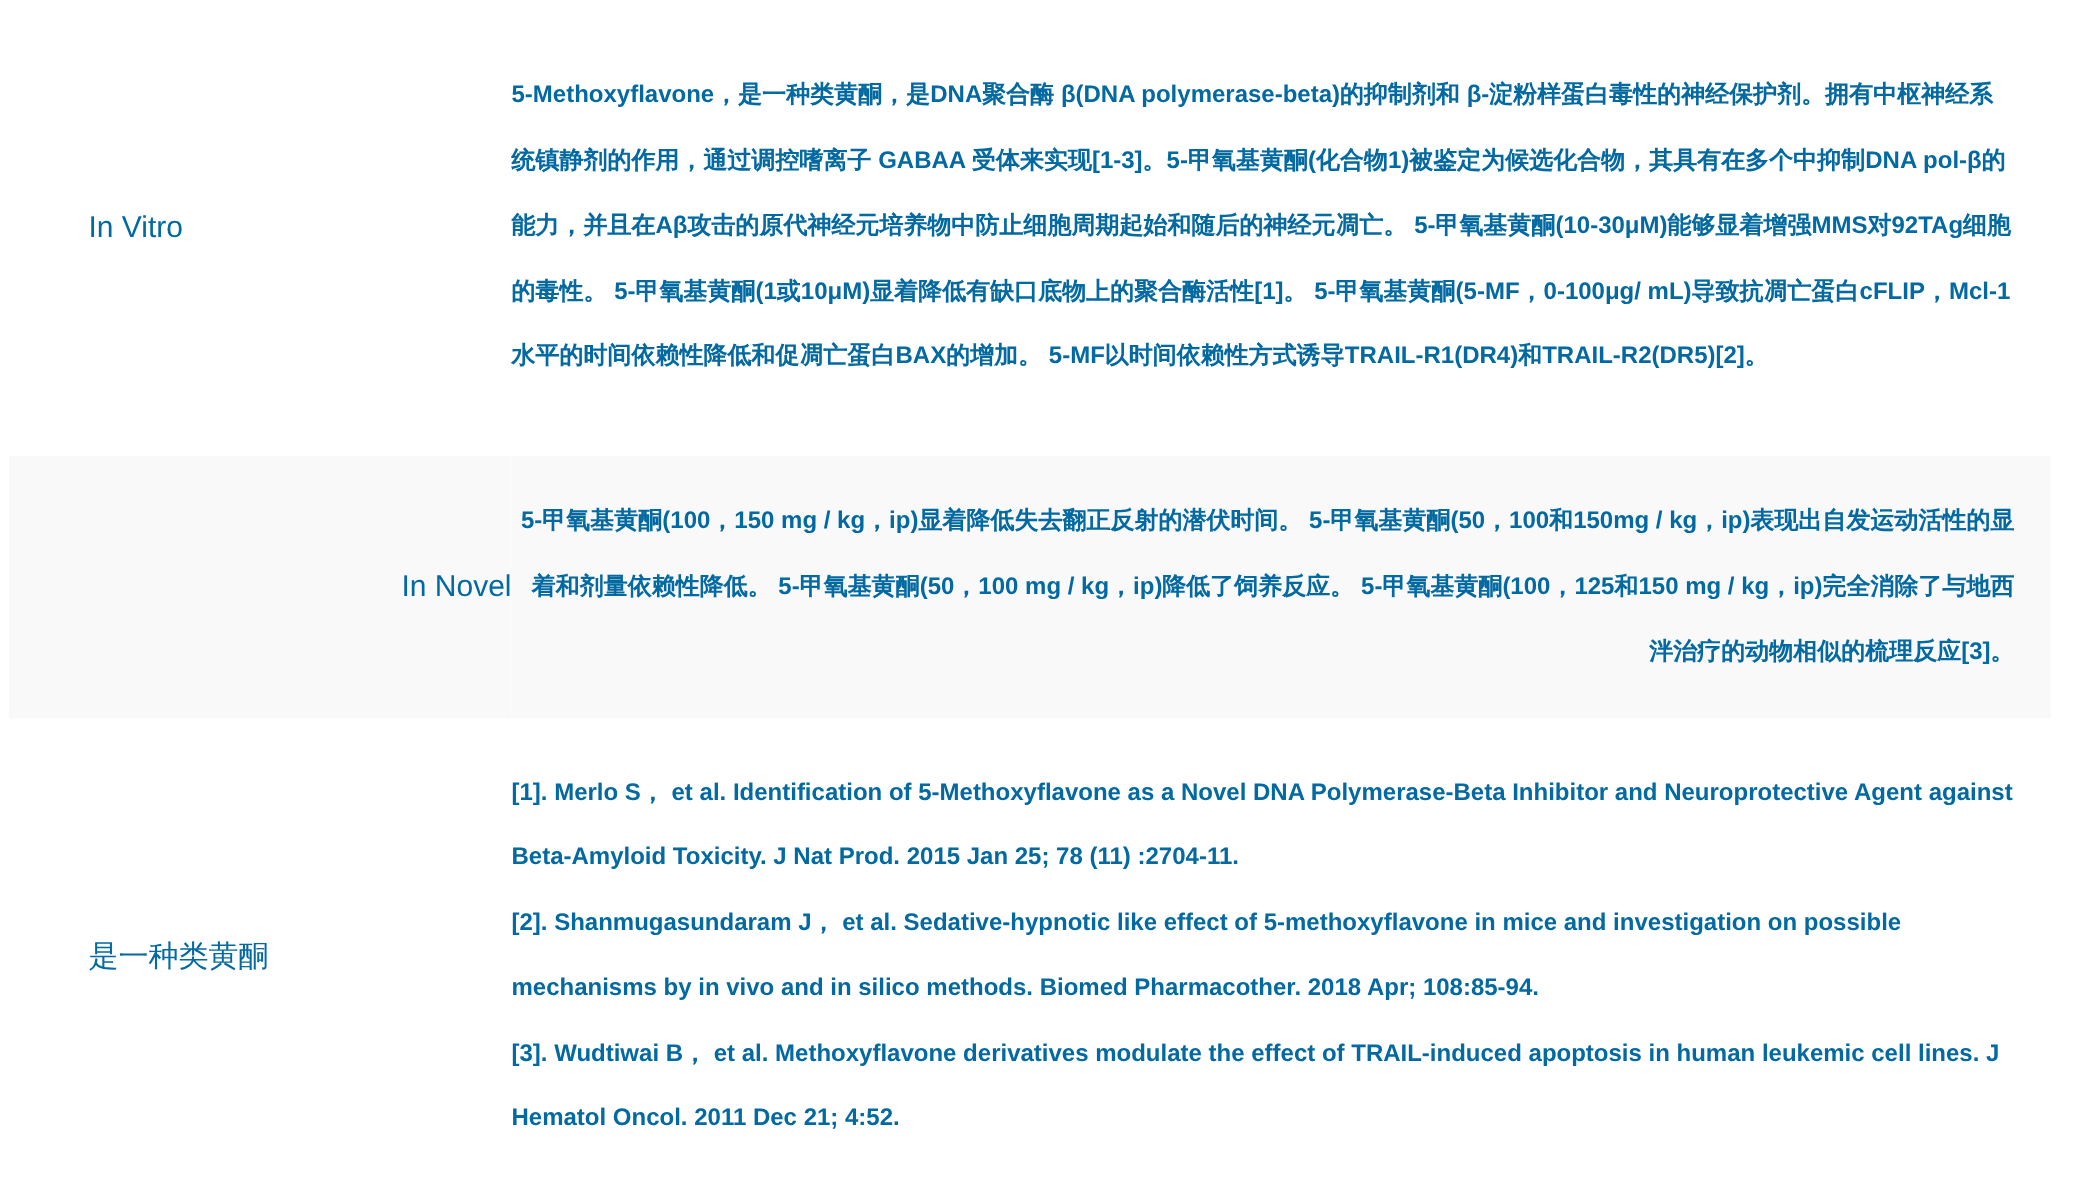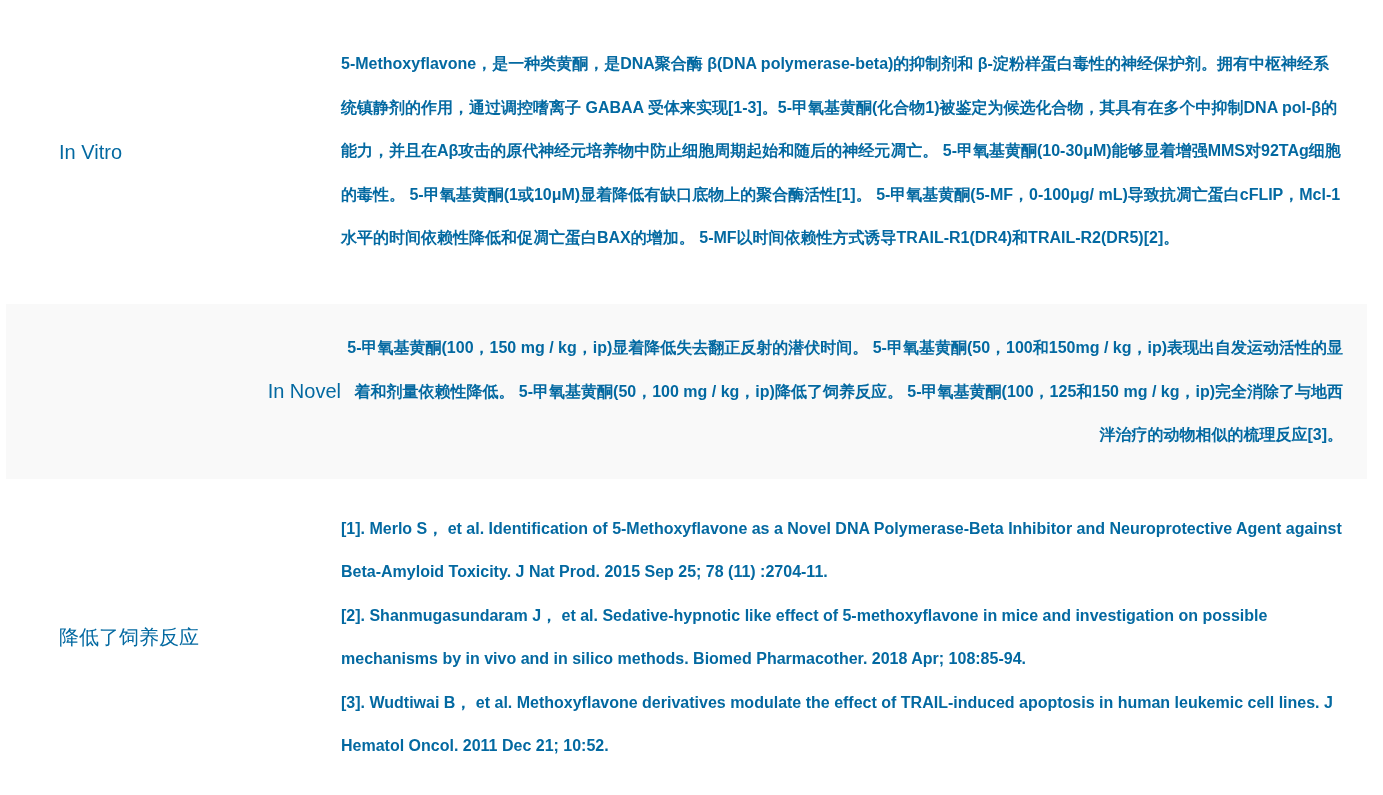--- a/index.html
+++ b/index.html
@@ -54,21 +54,21 @@
   <tbody>
     <tr class="row-vitro">
       <td class="label-cell">In Vitro</td>
       <td class="content-cell">5-Methoxyflavone，是一种类黄酮，是DNA聚合酶 β(DNA polymerase-beta)的抑制剂和 β-淀粉样蛋白毒性的神经保护剂。拥有中枢神经系统镇静剂的作用，通过调控嗜离子 GABAA 受体来实现[1-3]。5-甲氧基黄酮(化合物1)被鉴定为候选化合物，其具有在多个中抑制DNA pol-β的能力，并且在Aβ攻击的原代神经元培养物中防止细胞周期起始和随后的神经元凋亡。 5-甲氧基黄酮(10-30μM)能够显着增强MMS对92TAg细胞的毒性。 5-甲氧基黄酮(1或10μM)显着降低有缺口底物上的聚合酶活性[1]。 5-甲氧基黄酮(5-MF，0-100μg/ mL)导致抗凋亡蛋白cFLIP，Mcl-1水平的时间依赖性降低和促凋亡蛋白BAX的增加。 5-MF以时间依赖性方式诱导TRAIL-R1(DR4)和TRAIL-R2(DR5)[2]。</td>
     </tr>
     <tr class="row-vivo shaded">
       <td class="label-cell">In Novel</td>
       <td class="content-cell">5-甲氧基黄酮(100，150 mg / kg，ip)显着降低失去翻正反射的潜伏时间。 5-甲氧基黄酮(50，100和150mg / kg，ip)表现出自发运动活性的显着和剂量依赖性降低。 5-甲氧基黄酮(50，100 mg / kg，ip)降低了饲养反应。 5-甲氧基黄酮(100，125和150 mg / kg，ip)完全消除了与地西泮治疗的动物相似的梳理反应[3]。</td>
     </tr>
     <tr class="row-refs">
-      <td class="label-cell">降低了饲养反应</td>
+      <td class="label-cell">是一种类黄酮</td>
       <td class="content-cell">
-        <span class="ref-item">[1]. Merlo S， et al. Identification of 5-Methoxyflavone as a Novel DNA Polymerase-Beta Inhibitor and Neuroprotective Agent against Beta-Amyloid Toxicity. J Nat Prod. 2015 Sep 25; 78 (11) :2704-11.</span>
+        <span class="ref-item">[1]. Merlo S， et al. Identification of 5-Methoxyflavone as a Novel DNA Polymerase-Beta Inhibitor and Neuroprotective Agent against Beta-Amyloid Toxicity. J Nat Prod. 2015 Jan 25; 78 (11) :2704-11.</span>
         <span class="ref-item">[2]. Shanmugasundaram J， et al. Sedative-hypnotic like effect of 5-methoxyflavone in mice and investigation on possible mechanisms by in vivo and in silico methods. Biomed Pharmacother. 2018 Apr; 108:85-94.</span>
-        <span class="ref-item">[3]. Wudtiwai B， et al. Methoxyflavone derivatives modulate the effect of TRAIL-induced apoptosis in human leukemic cell lines. J Hematol Oncol. 2011 Dec 21; 10:52.</span>
+        <span class="ref-item">[3]. Wudtiwai B， et al. Methoxyflavone derivatives modulate the effect of TRAIL-induced apoptosis in human leukemic cell lines. J Hematol Oncol. 2011 Dec 21; 4:52.</span>
       </td>
     </tr>
   </tbody>
 </table>
 
 </body></html>

